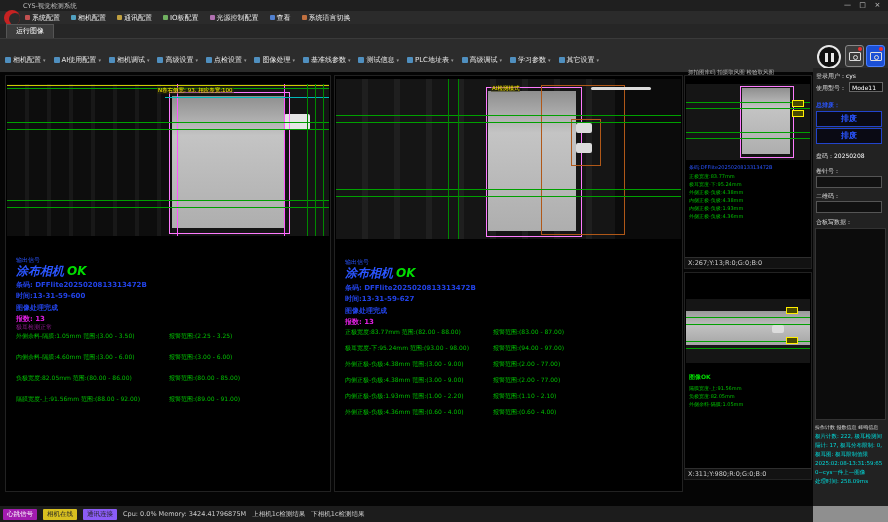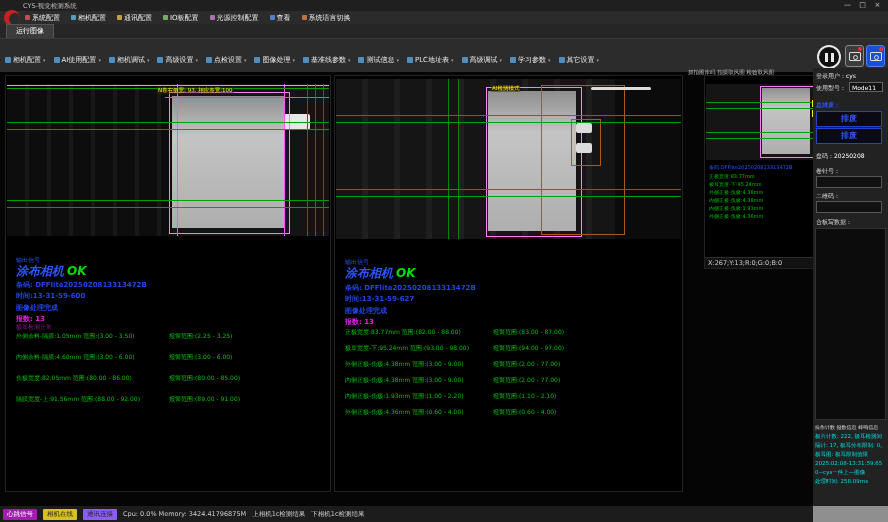--- a/index.html
+++ b/index.html
@@ -79,21 +79,21 @@
   .note{left:10px;font-size:6px;color:#8a1a8a;}
   .mrow{position:absolute;left:10px;right:2px;height:9px;font-size:6px;color:#00c000;white-space:nowrap;}
   .mval{position:absolute;left:0;top:0;}
   .aval{position:absolute;top:0;}
   .lv .aval{left:153px;}
   .mv .aval{left:148px;}
   .coords{position:absolute;left:0;bottom:0;width:100%;height:11px;background:#121212;border-top:1px solid #2e2e2e;
     color:#ccc;font-size:6.5px;line-height:11px;padding-left:3px;box-sizing:border-box;}
 
   
-  .preview{position:absolute;left:704px;width:128px;background:#000;border:1px solid #222;box-sizing:border-box;}
+  .preview{position:absolute;left:684px;width:128px;background:#000;border:1px solid #222;box-sizing:border-box;}
   #prev-top{top:75px;height:194px;}
   #prev-bottom{top:272px;height:208px;}
   .pv-img{position:absolute;left:1px;width:124px;background:#151515;overflow:hidden;}
   .mini-yellow{position:absolute;width:10px;height:5px;border:1px solid #ffee00;background:#4a4a00;}
   .pv-line{position:absolute;left:4px;font-size:5px;color:#00c000;white-space:nowrap;}
   .pv-barcode{position:absolute;left:4px;font-size:5px;color:#2a55ff;white-space:nowrap;}
   .pv-ok{position:absolute;left:4px;font-size:6px;font-weight:bold;color:#00dd00;}
   .band{position:absolute;left:0;right:0;background:linear-gradient(180deg,#9a9a9a,#c0c0c0 45%,#a5a5a5);}
 
   
@@ -364,20 +364,37 @@
     <div class="pv-barcode" style="top:88px;">条码:DFFlite2025020813313472B</div>
     <div class="pv-line" style="top:97px;">正极宽度:83.77mm</div>
     <div class="pv-line" style="top:105px;">极耳宽度-下:95.24mm</div>
     <div class="pv-line" style="top:113px;">外侧正极-负极:4.38mm</div>
     <div class="pv-line" style="top:121px;">内侧正极-负极:4.38mm</div>
     <div class="pv-line" style="top:129px;">内侧正极-负极:1.93mm</div>
     <div class="pv-line" style="top:137px;">外侧正极-负极:4.36mm</div>
     <div class="coords">X:267;Y:13;R:0;G:0;B:0</div>
   </div>
 
+  <div class="preview" id="prev-bottom">
+    <div class="pv-img" style="top:26px;height:64px;">
+      <div class="band" style="top:12px;height:34px;"></div>
+      <div class="dec blob" style="left:86px;top:26px;width:12px;height:8px;"></div>
+      <div class="hline" style="top:18px;"></div>
+      <div class="hline" style="top:25px;"></div>
+      <div class="hline" style="top:42px;"></div>
+      <div class="hline" style="top:49px;"></div>
+      <div class="mini-yellow" style="left:100px;top:8px;"></div>
+      <div class="mini-yellow" style="left:100px;top:38px;"></div>
+    </div>
+    <div class="pv-ok" style="top:100px;">图像OK</div>
+    <div class="pv-line" style="top:112px;">隔膜宽度-上:91.56mm</div>
+    <div class="pv-line" style="top:120px;">负极宽度:82.05mm</div>
+    <div class="pv-line" style="top:128px;">外侧余料-隔膜:1.05mm</div>
+    <div class="coords">X:311;Y:980;R:0;G:0;B:0</div>
+  </div>
 
   <div class="sidebar">
     <div class="sb-label" style="top:4px;">
       <span>登录用户：</span><span class="sb-value">cys</span>
     </div>
     <div class="sb-label" style="top:16px;">使用型号：</div>
     <div class="model-box">Mode11</div>
     <div class="sb-label sb-blue" style="top:33px;">总排废：</div>
     <div class="blue-box" style="top:43px;">排废</div>
     <div class="blue-box" style="top:60px;">排废</div>

